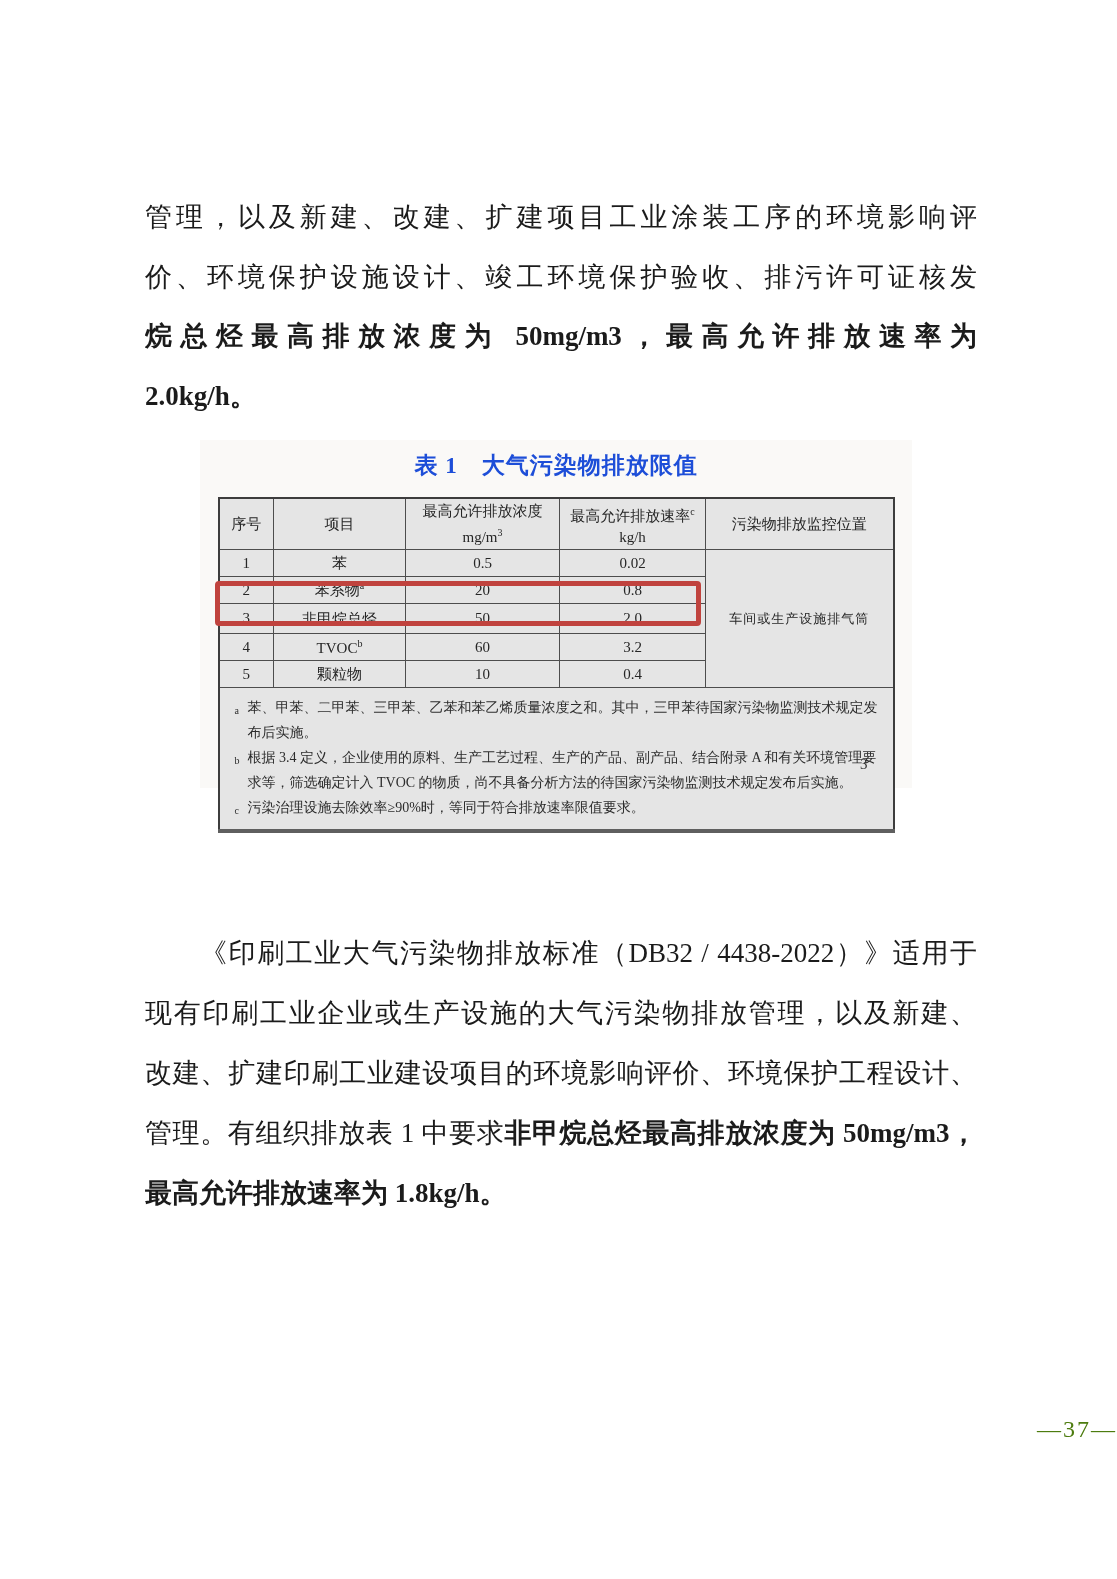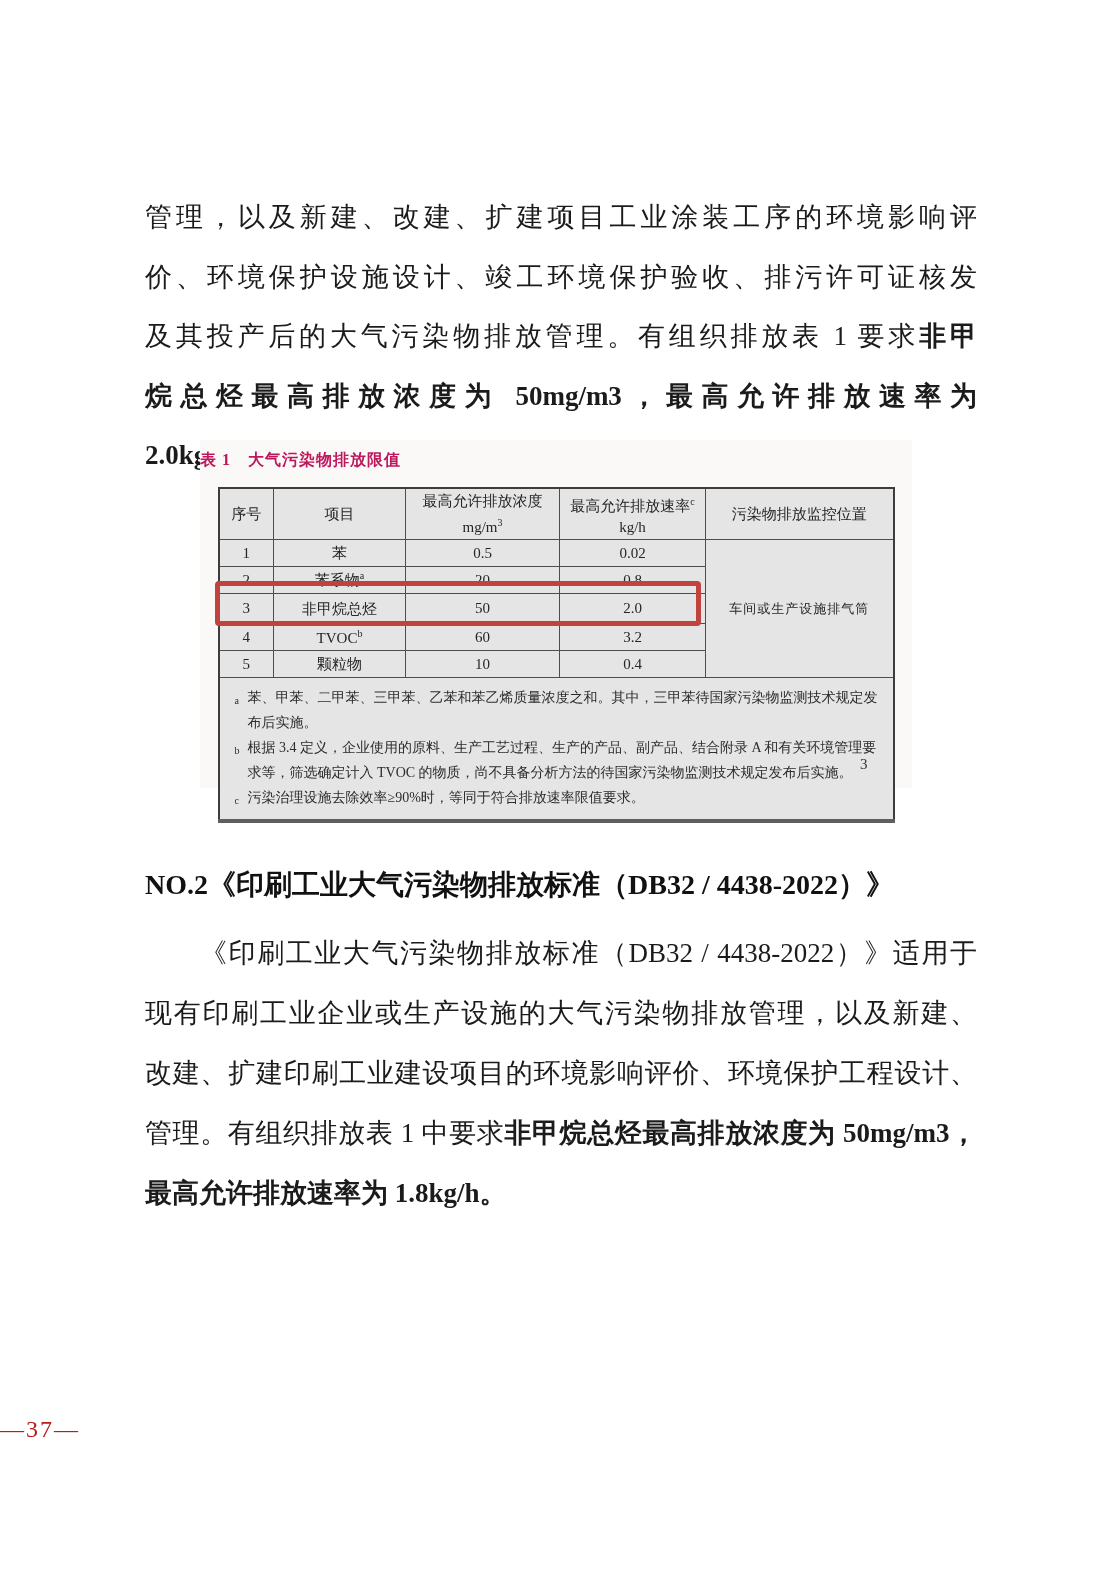--- a/index.html
+++ b/index.html
@@ -50,24 +50,25 @@
   .figure {
     position: absolute;
     left: 200px;
     top: 440px;
     width: 712px;
     height: 348px;
     background: #faf9f7;
   }
   .figure-title {
     margin-top: 10px;
-    font-size: 16px;
+    text-align: center;
+    font-size: 23px;
     font-weight: bold;
     letter-spacing: 1px;
-    color: #be185d;
+    color: #1d4ed8;
   }
   table.limits-table {
     margin: 16px auto 0 auto;
     width: 675px;
     border-collapse: collapse;
     font-size: 15px;
     color: #262626;
     table-layout: fixed;
     border: 2px solid #3d3d3d;
     border-bottom: 4px solid #5f5f5f;
@@ -111,35 +112,34 @@
     top: 316px;
     font-size: 15px;
     color: #333;
   }
 
   .page-number {
     position: absolute;
     left: 0;
     top: 1416px;
     width: 100%;
-    text-align: left;
+    text-align: right;
     font-size: 24px;
     letter-spacing: 2px;
-    color: #b91c1c;
+    color: #4d7c0f;
   }
 </style>
 </head>
 <body>
 
 <div class="page">
 
   <div class="para para1">
     <div class="tline"><span>管理，以及新建、改建、扩建项目工业涂装工序的环境影响评</span><b></b></div>
     <div class="tline"><span>价、环境保护设施设计、竣工环境保护验收、排污许可证核发</span><b></b></div>
-    <div class="tline"><span>及其投产后的大气污染物排放管理。有组织排放表 1 要求</span><b>非甲</b></div>
     <div class="tline"><span></span><b>烷总烃最高排放浓度为 50mg/m3，最高允许排放速率为</b></div>
     <div class="tline no-stretch"><span></span><b>2.0kg/h。</b></div>
   </div>
 
   <div class="figure">
     <div class="figure-title">表 1　大气污染物排放限值</div>
 
     <table class="limits-table">
       <colgroup>
         <col style="width:55px">
@@ -194,21 +194,20 @@
           <div class="fn"><sup>c</sup><span>污染治理设施去除效率≥90%时，等同于符合排放速率限值要求。</span></div>
         </td>
       </tr>
     </tbody>
       </table>
 
     <div class="red-box"></div>
     <div class="fig-page-num">3</div>
   </div>
 
-  <h2 class="section-heading">NO.2《印刷工业大气污染物排放标准（DB32 / 4438-2022）》</h2>
 
   <div class="para para2">
     <div class="tline indent"><span>《印刷工业大气污染物排放标准（DB32 / 4438-2022）》适用于</span><b></b></div>
     <div class="tline"><span>现有印刷工业企业或生产设施的大气污染物排放管理，以及新建、</span><b></b></div>
     <div class="tline"><span>改建、扩建印刷工业建设项目的环境影响评价、环境保护工程设计、</span><b></b></div>
     <div class="tline"><span>管理。有组织排放表 1 中要求</span><b>非甲烷总烃最高排放浓度为 50mg/m3，</b></div>
     <div class="tline no-stretch"><span></span><b>最高允许排放速率为 1.8kg/h。</b></div>
   </div>
 
   <div class="page-number">—37—</div>

